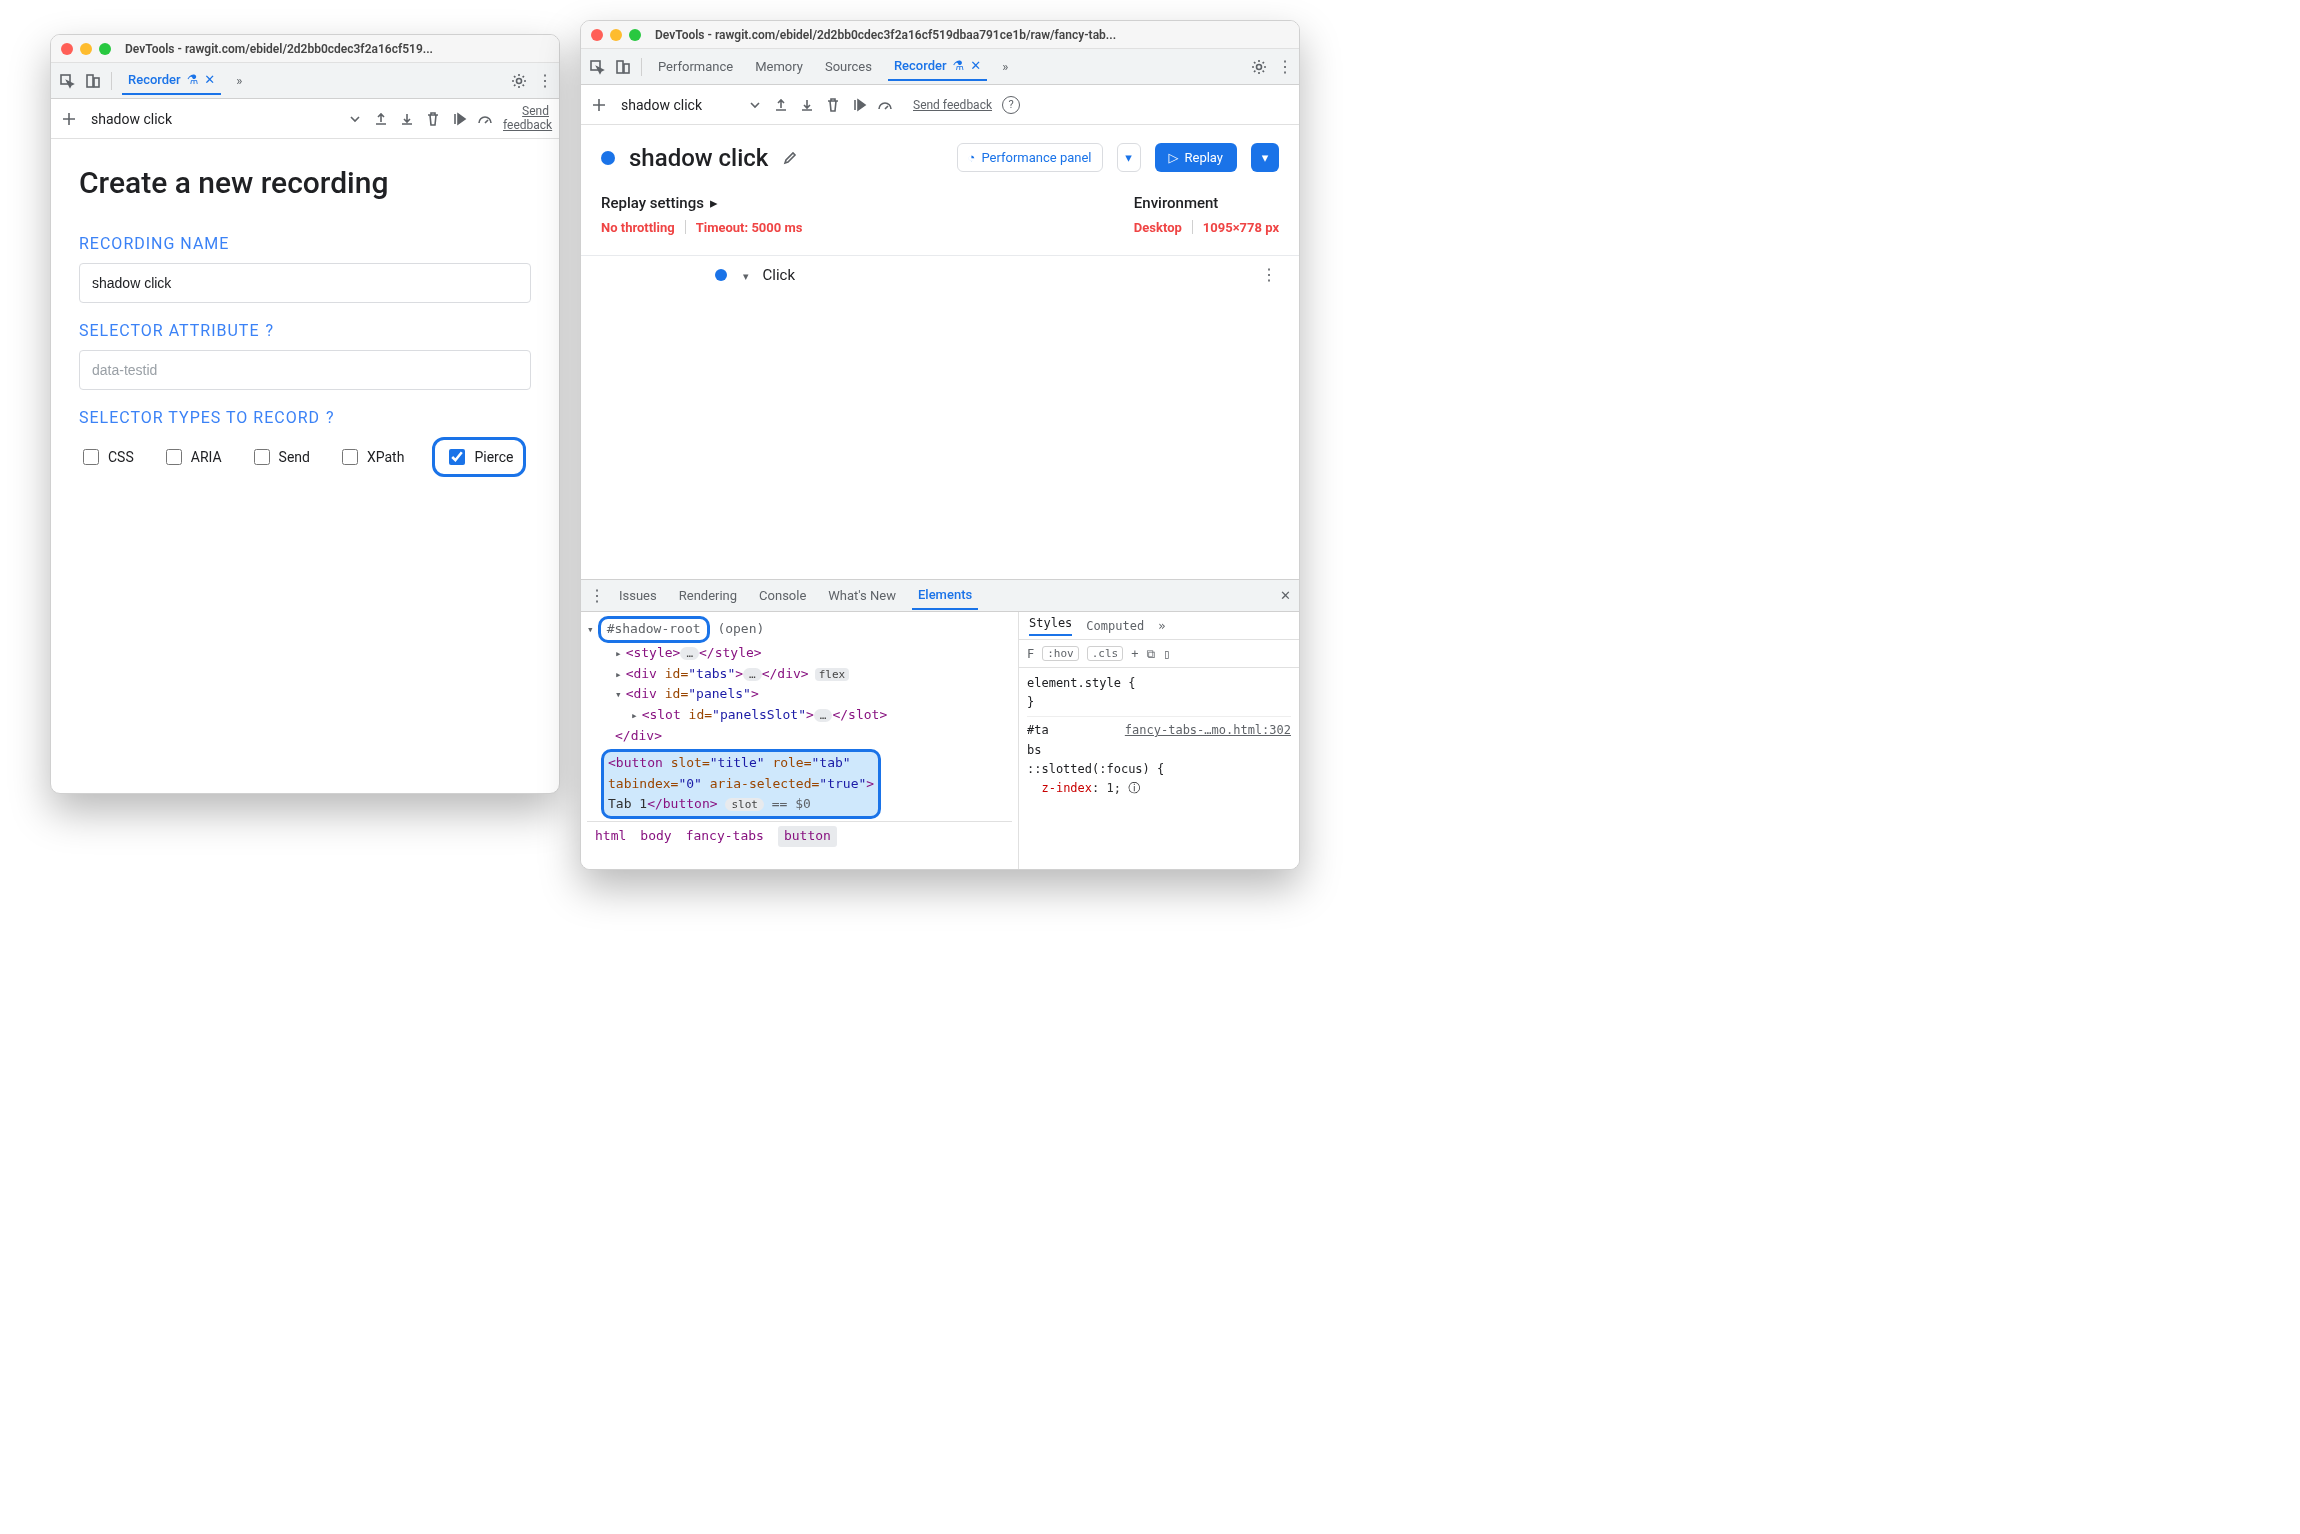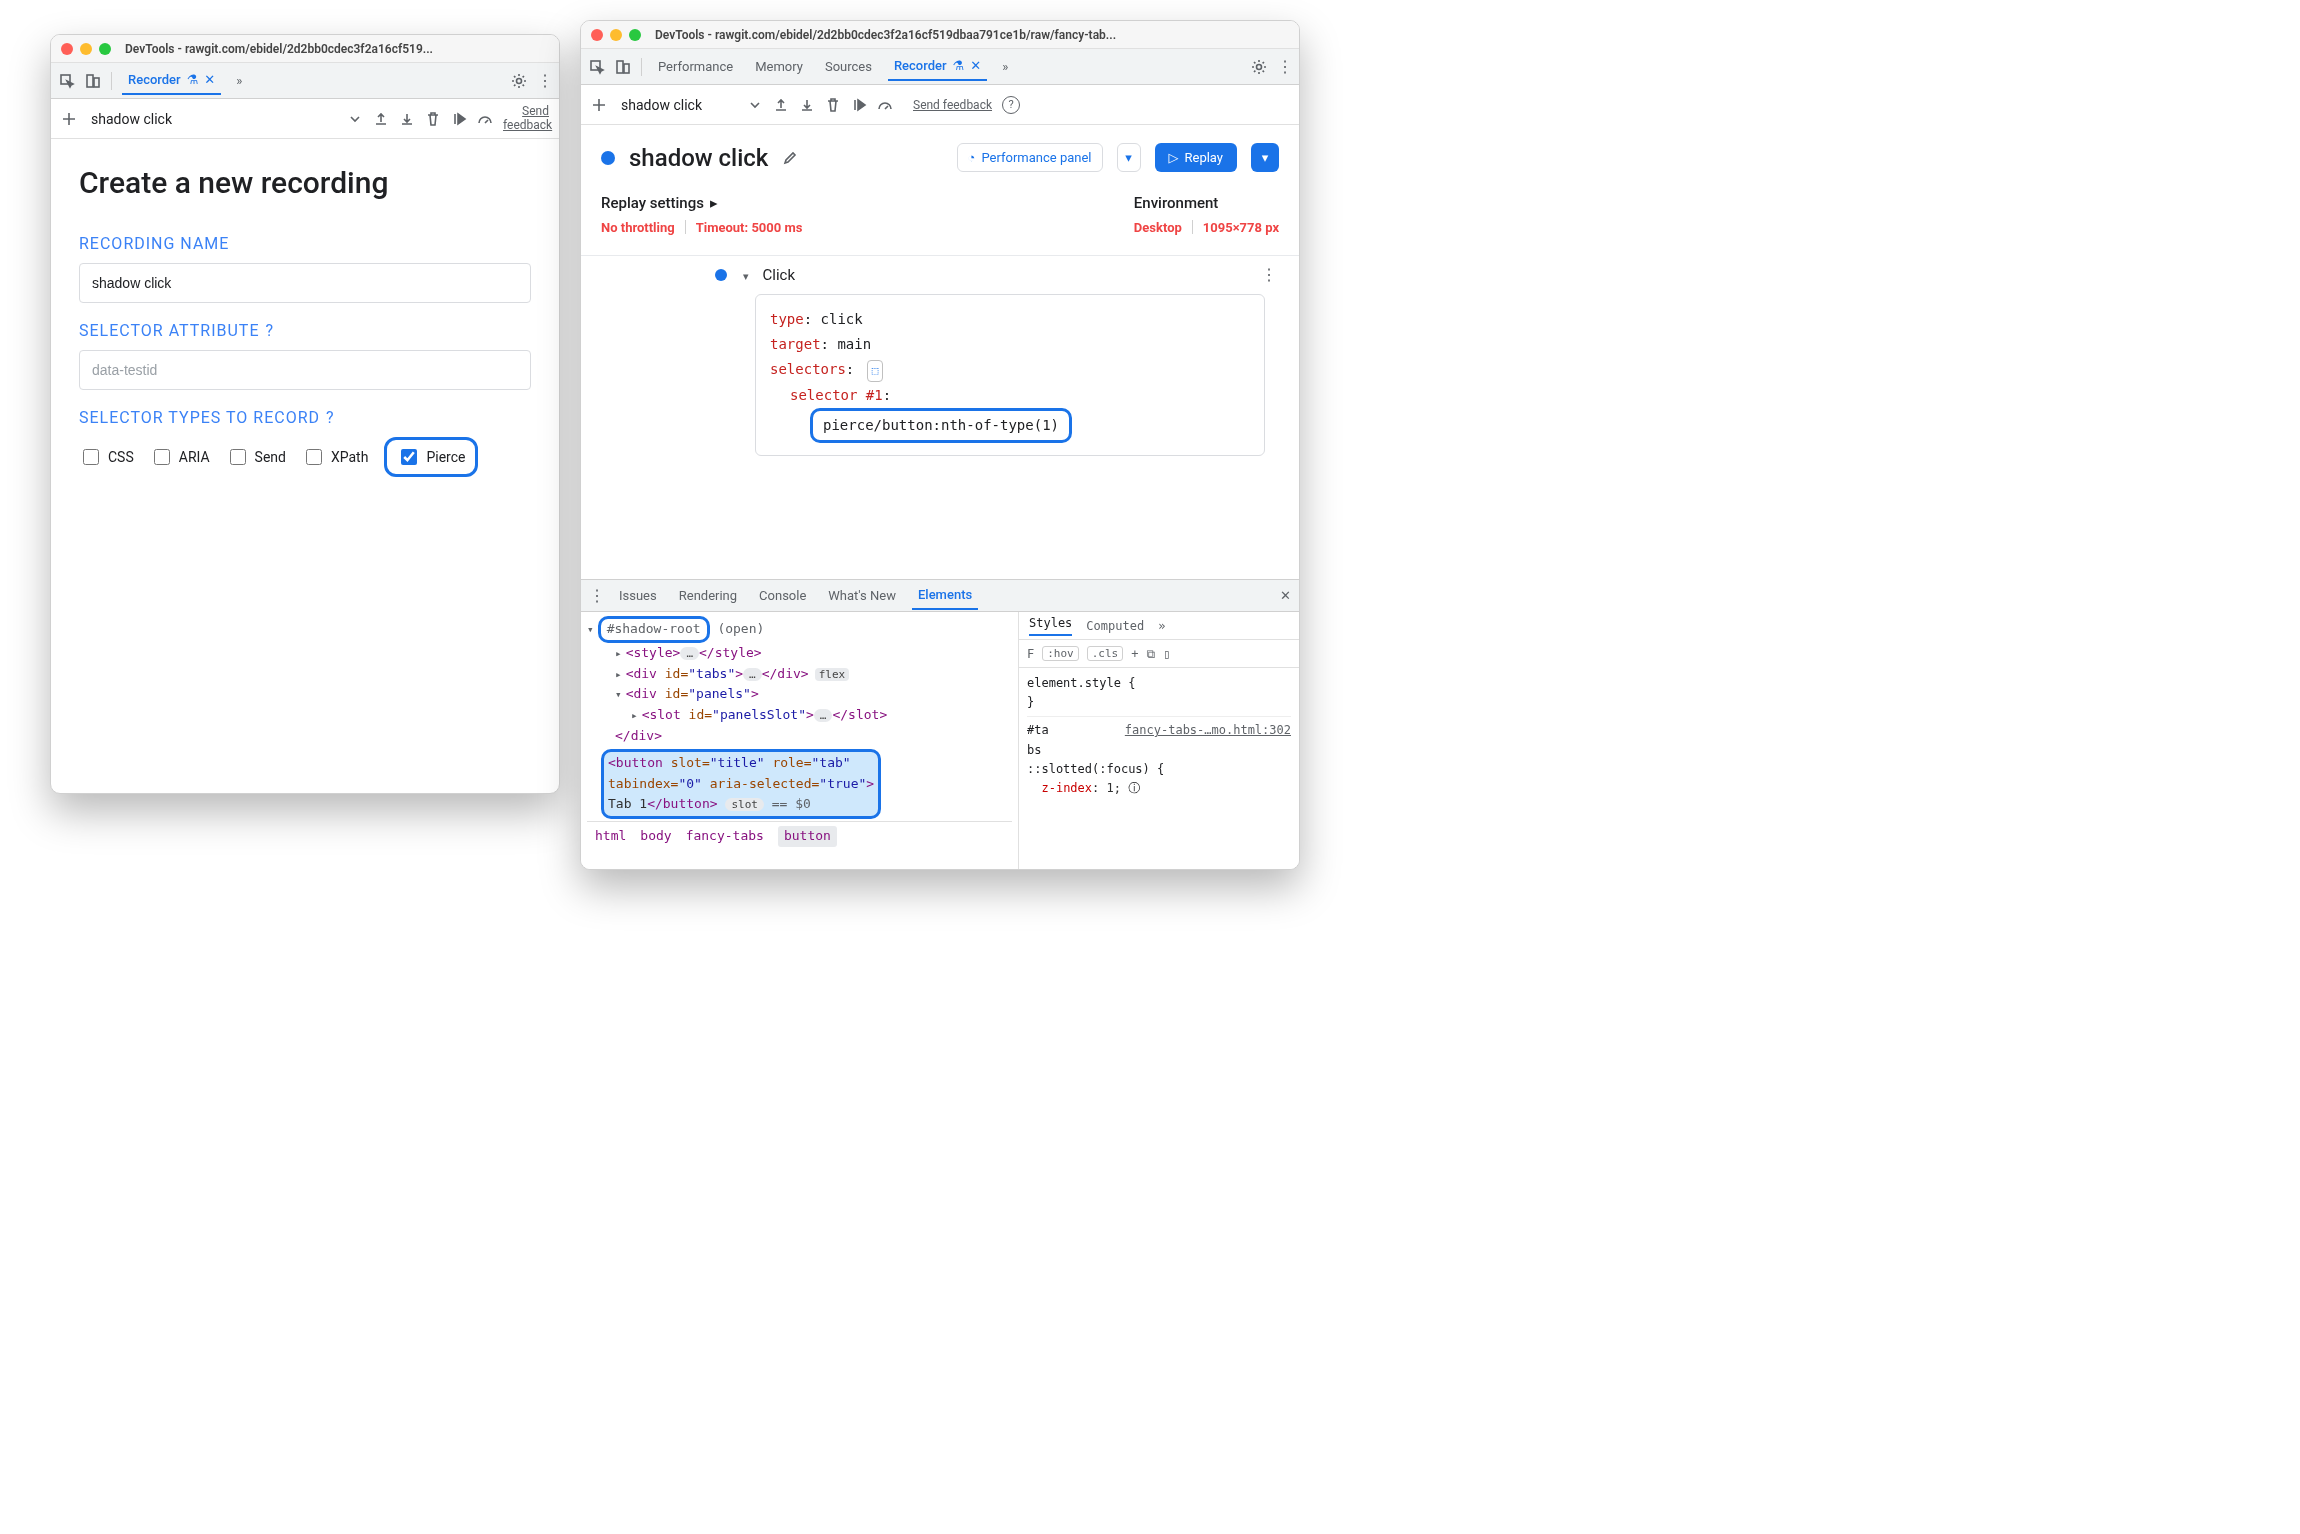--- a/index.html
+++ b/index.html
@@ -73,21 +73,21 @@
 
   
   .form-area { padding: 26px 28px; }
   .form-area h1 { font-size: 30px; font-weight: 500; margin: 0 0 34px 0; }
   .form-label { font-size: 16px; letter-spacing: 1px; color:#3b82f6; margin: 18px 0 10px 0; display:flex; align-items:center; gap:6px; }
   .text-input {
     width:100%; height:40px; border:1px solid #dadce0; border-radius:4px;
     padding:0 12px; font-size:14px; color:#202124;
   }
   .text-input::placeholder { color:#9aa0a6; }
-  .sel-types { display:flex; gap:16px; align-items:center; margin-top:6px; }
+  .sel-types { display:flex; gap:28px; align-items:center; margin-top:6px; }
   .chk { display:flex; align-items:center; gap:6px; font-size:14px; }
   .chk input { width:16px; height:16px; }
   .pierce-hl { border:3px solid #1a73e8; border-radius:12px; padding:6px 10px; }
   .pierce-hl input { accent-color:#1a73e8; }
   .start-wrap { text-align:center; margin-top:70px; }
   .rec-btn {
     width:54px;height:54px;border-radius:50%;background:#ea4335;position:relative;margin:0 auto;
   }
   .rec-btn::after{content:"";position:absolute;inset:0;margin:auto;width:18px;height:18px;border-radius:50%;background:#fff;}
   .start-label { margin-top:10px; font-size:14px; }
@@ -416,27 +416,20 @@
     </div>
   </div>
 
   <div class="step-area">
     <div class="step-head">
       <span class="step-dot"></span>
       <span class="chev open"></span>
       <span>Click</span>
       <span style="flex:1"></span>
       <span class="vdots">⋮</span>
-    </div>
-    <div class="step-card">
-      <div><span class="k">type</span>: <span class="v">click</span></div>
-      <div><span class="k">target</span>: <span class="v">main</span></div>
-      <div><span class="k">selectors</span>: <span class="pick-badge">⬚</span></div>
-      <div style="margin-left:20px"><span class="k">selector #1</span>:</div>
-      <div style="margin-left:40px"><span class="sel-pill">pierce/button:nth-of-type(1)</span></div>
     </div>
   </div>
 
   <div class="drawer">
     <div class="tabstrip">
       <span class="vdots">⋮</span>
       <span class="tab">Issues</span>
       <span class="tab">Rendering</span>
       <span class="tab">Console</span>
       <span class="tab">What's New</span>

